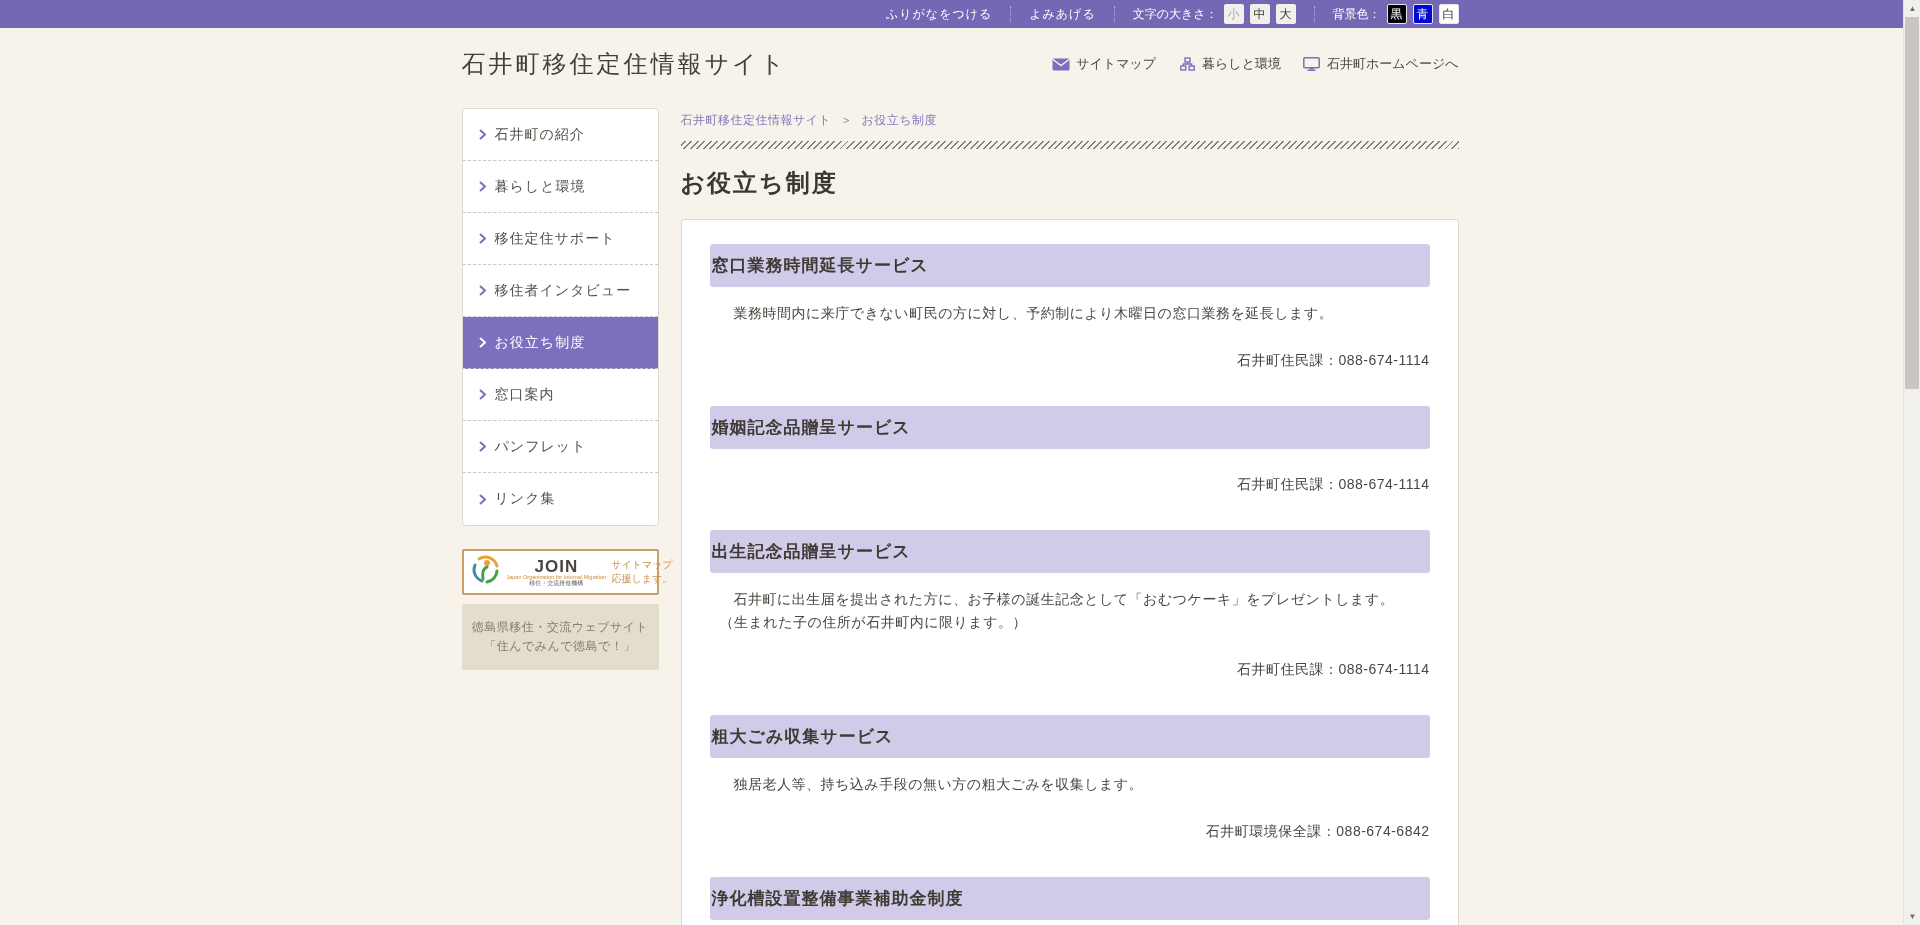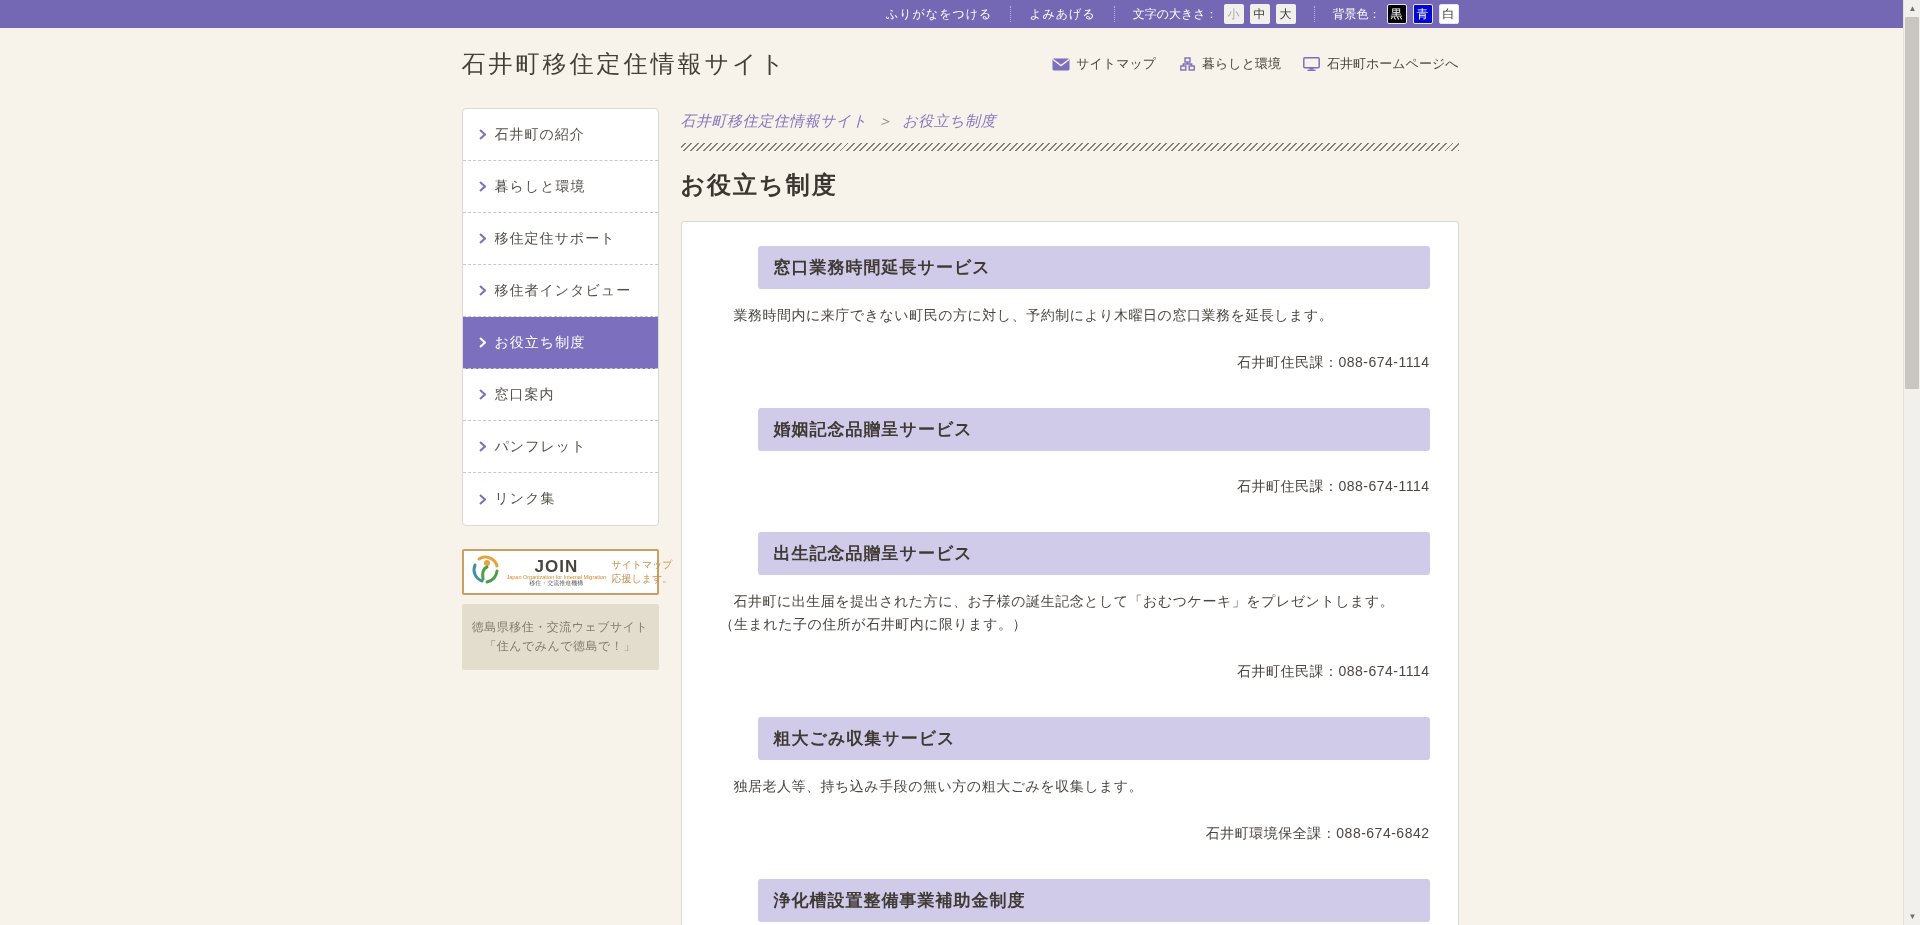--- a/index.html
+++ b/index.html
@@ -72,37 +72,37 @@
   .join-sub2 { font-size:6px; color:#555; }
   .join-tagline { margin-left:auto; font-size:10px; color:#c98f4a; line-height:1.45; white-space:nowrap; }
   .banner-tokushima {
     margin-top:9px; background:#e2ddcc; height:66px; border-radius:2px;
     display:flex; flex-direction:column; align-items:center; justify-content:center;
     font-size:12px; color:#847d6e; line-height:1.6; cursor:pointer; letter-spacing:0.5px;
   }
 
   
   .main-col { flex:1; min-width:0; }
-  .breadcrumb { font-size:15px; margin-top:4px; letter-spacing:0.5px;font-style:italic; }
+  .breadcrumb { font-size:12px; margin-top:4px; letter-spacing:0.5px; }
   .breadcrumb .crumb { color:#8577be; cursor:pointer; }
   .breadcrumb .crumb-sep { color:#8a8580; margin:0 5px; }
   .hatch-divider {
     margin-top:12px; height:8px;
     background:repeating-linear-gradient(-45deg, #6e6a64 0 1.4px, transparent 1.4px 4.6px);
     opacity:0.85;
   }
   .page-title { margin-top:18px; font-size:24px; font-weight:bold; color:#3b362f; letter-spacing:2px; }
   .main-card {
     margin-top:20px; background:#ffffff; border:1px solid #ddd8d0; border-radius:3px;
     padding:24px 28px 40px; min-height:700px;
   }
   .svc-section { margin-bottom:36px; }
   .svc-header {
-    background:#d0cbe9; border-radius:3px; padding:10px 16px;
-    font-size:17px; font-weight:bold; color:#3f3a34; letter-spacing:1px;margin-left:48px;
+    background:#d0cbe9; border-radius:3px; padding:10px 2px;
+    font-size:17px; font-weight:bold; color:#3f3a34; letter-spacing:1px;
   }
   .svc-body {
     margin-top:15px; padding:0 10px; text-indent:1em;
     font-size:14px; color:#4b4640; line-height:1.65; letter-spacing:0.5px;
   }
   .svc-contact { margin-top:27px; text-align:right; font-size:14px; color:#4b4640; letter-spacing:0.5px; }
   .svc-contact:empty { display:none; }
 
   
   .scrollbar {

